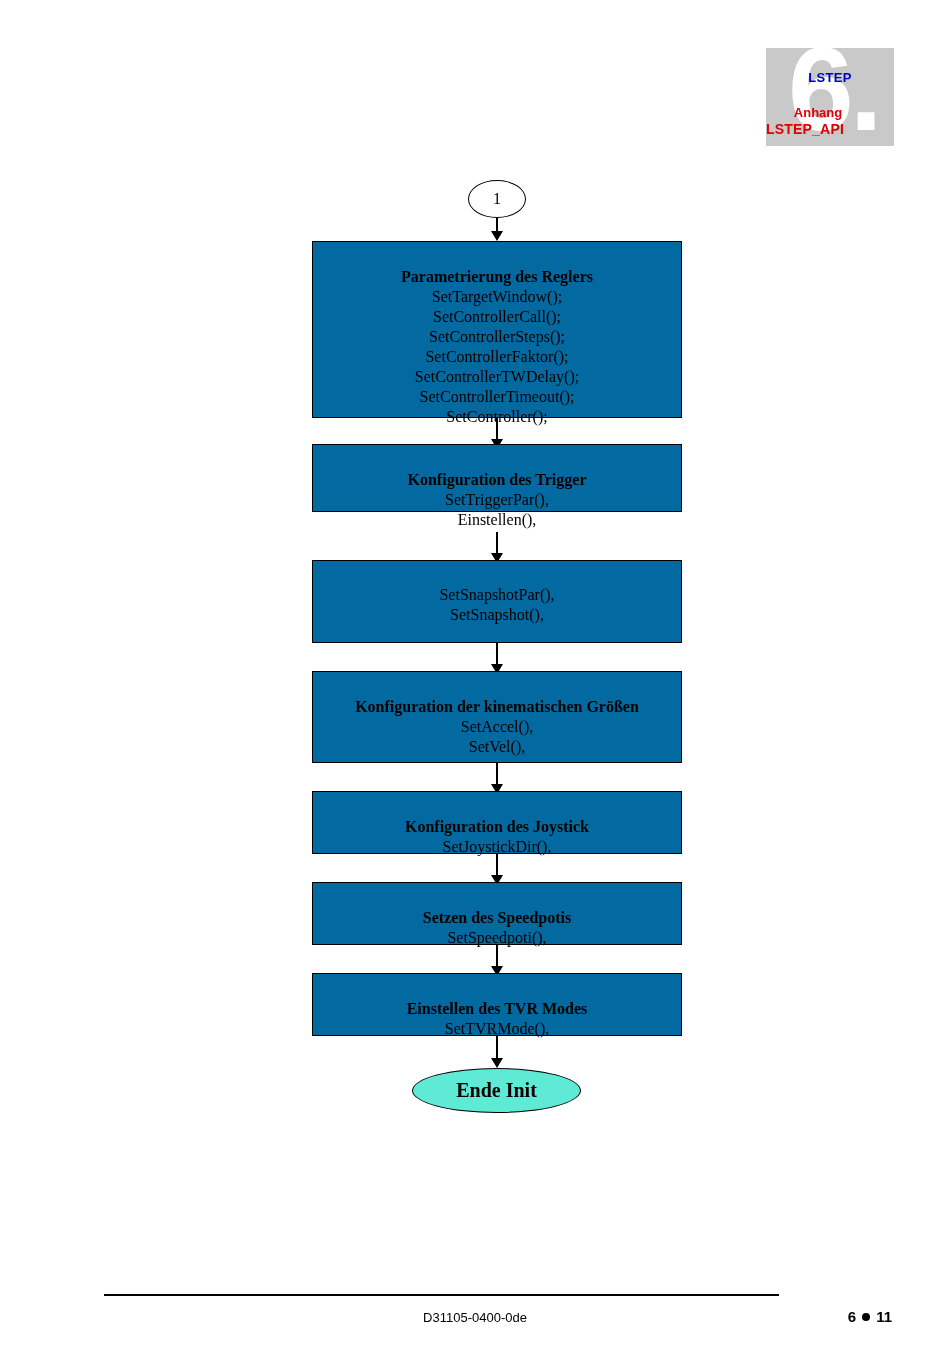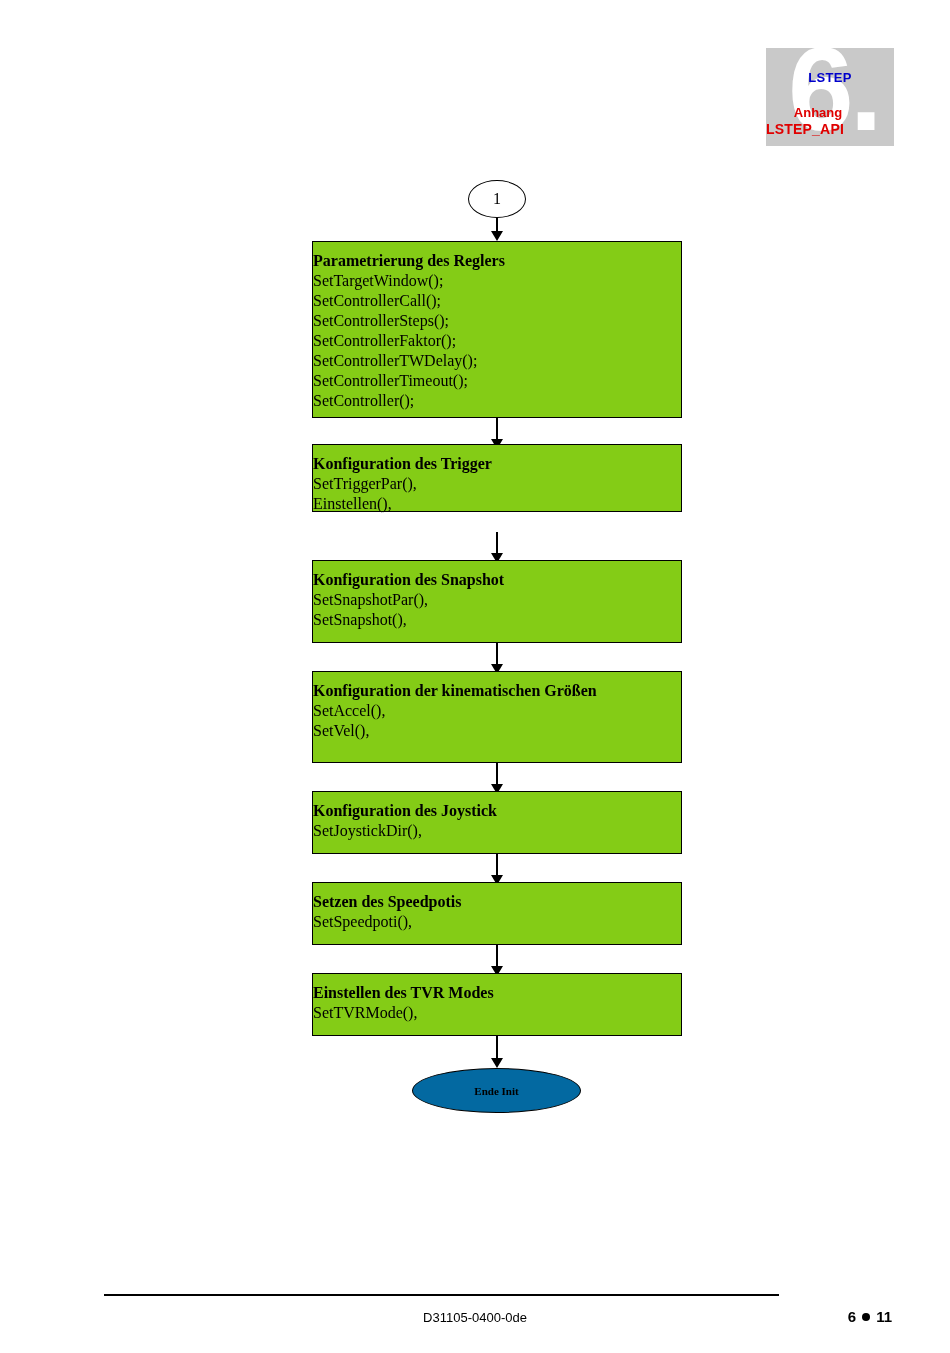--- a/index.html
+++ b/index.html
@@ -103,33 +103,34 @@
     left: 412px;
     top: 1068px;
     width: 169px;
     height: 45px;
     border: 1.6px solid #000;
     border-radius: 50%;
     box-sizing: border-box;
     display: flex;
     align-items: center;
     justify-content: center;
-    font-size: 11px;
-    font-weight: bold;
-    background: #0369a1;
+    font-size: 20px;
+    font-weight: bold;
+    background: #5eead4;
   }
 
   .box {
     position: absolute;
     left: 312px;
     width: 370px;
     box-sizing: border-box;
     border: 1.5px solid #000;
-    background: #84cc16;
-    padding-top: 8px;
+    background: #0369a1;
+    text-align: center;
+    padding-top: 24px;
   }
   .box .title {
     font-size: 16px;
     font-weight: bold;
     line-height: 21px;
   }
   .box .line {
     font-size: 16px;
     line-height: 20px;
     white-space: nowrap;
@@ -233,21 +234,20 @@
 
   <div class="box" style="top:424px; height:68px;margin-top:20px;">
     <div class="title">Konfiguration des Trigger</div>
     <div class="line">SetTriggerPar(),</div>
     <div class="line">Einstellen(),</div>
   </div>
 
   <div class="arrow" style="top:532px; height:22px;"></div>
 
   <div class="box" style="top:560px; height:83px;">
-    <div class="title">Konfiguration des Snapshot</div>
     <div class="line">SetSnapshotPar(),</div>
     <div class="line">SetSnapshot(),</div>
   </div>
 
   <div class="arrow" style="top:643px; height:22px;"></div>
 
   <div class="box" style="top:671px; height:92px;">
     <div class="title">Konfiguration der kinematischen Größen</div>
     <div class="line">SetAccel(),</div>
     <div class="line">SetVel(),</div>

